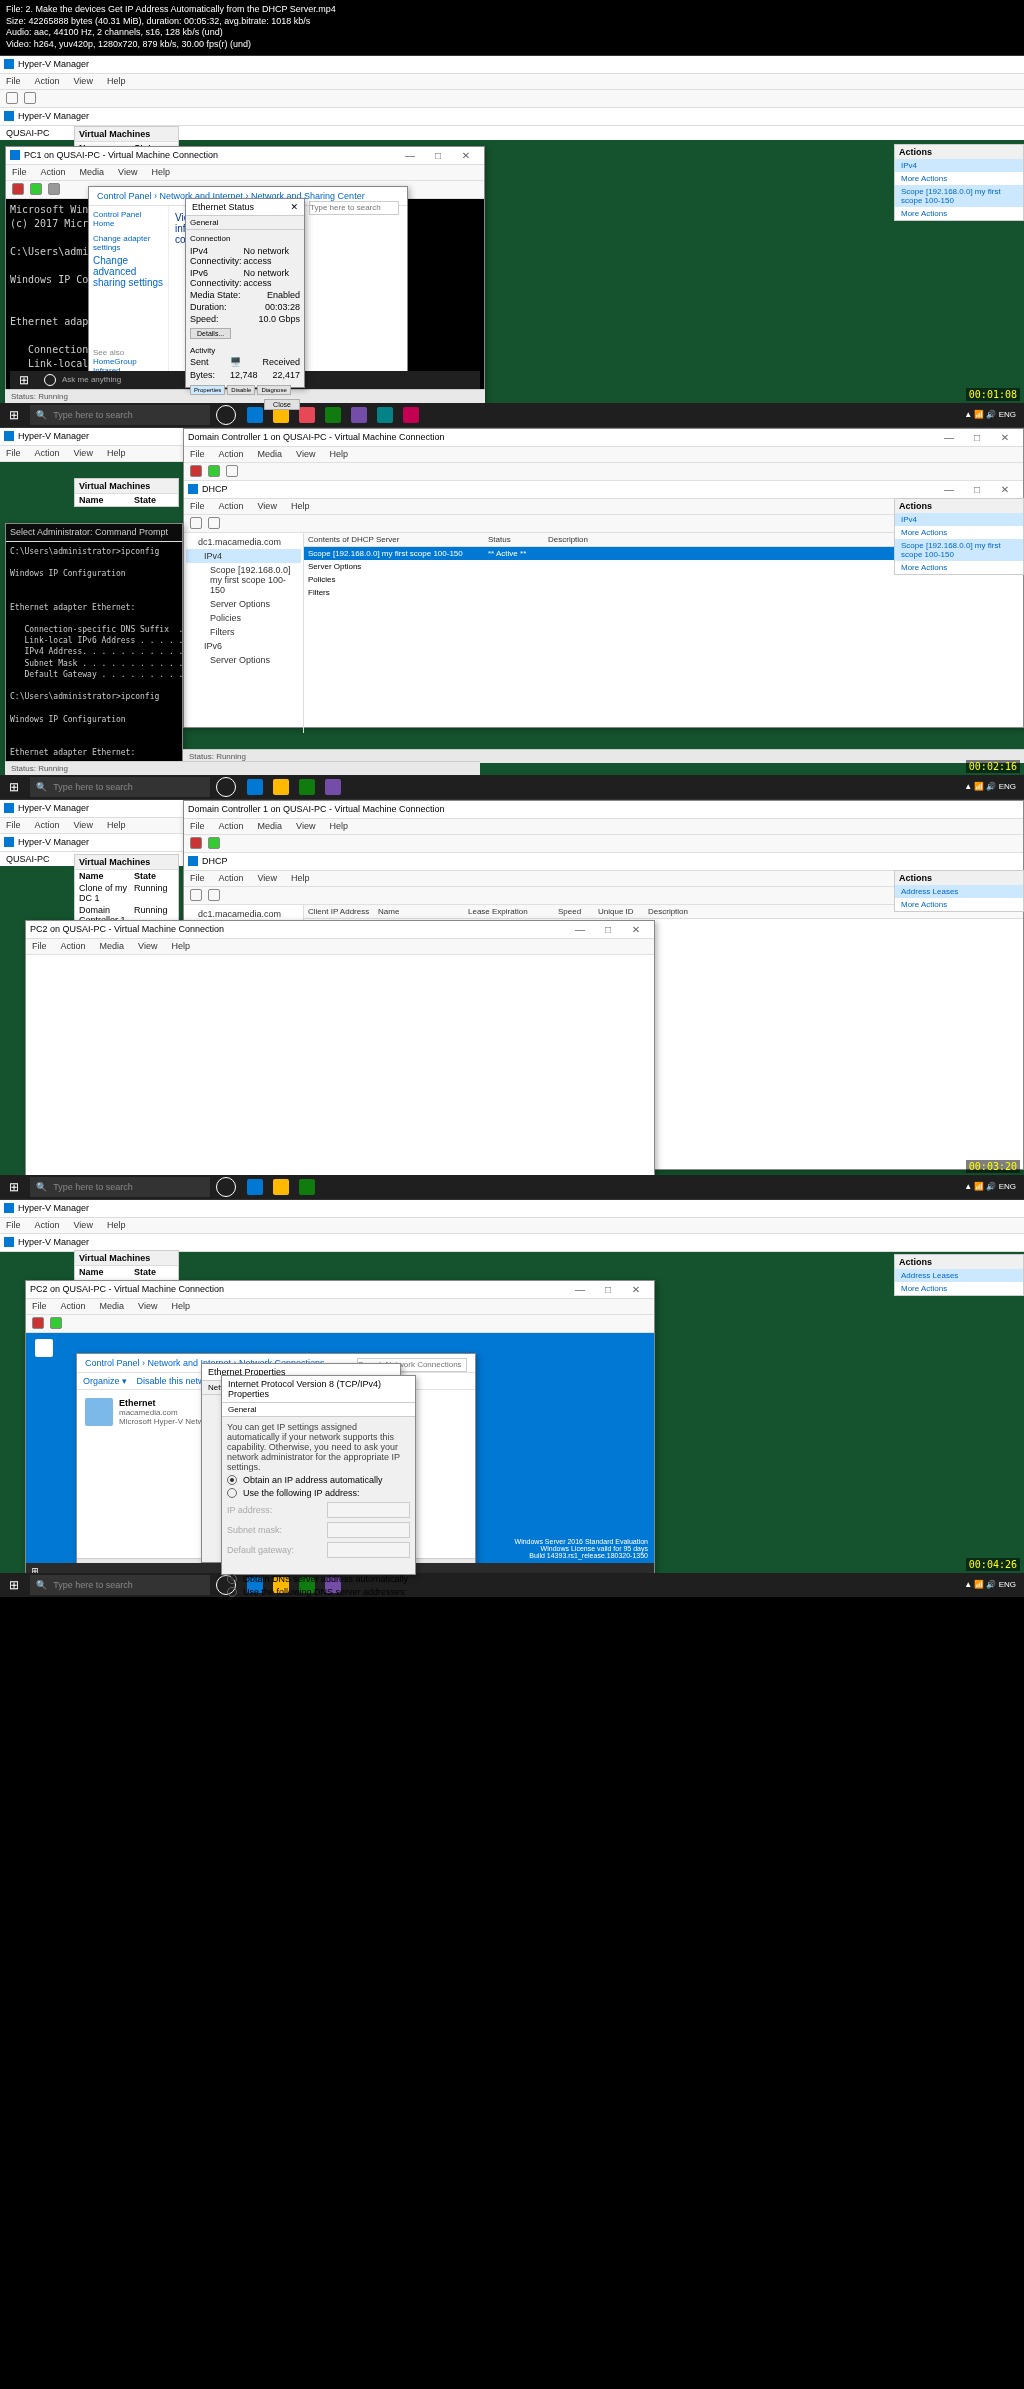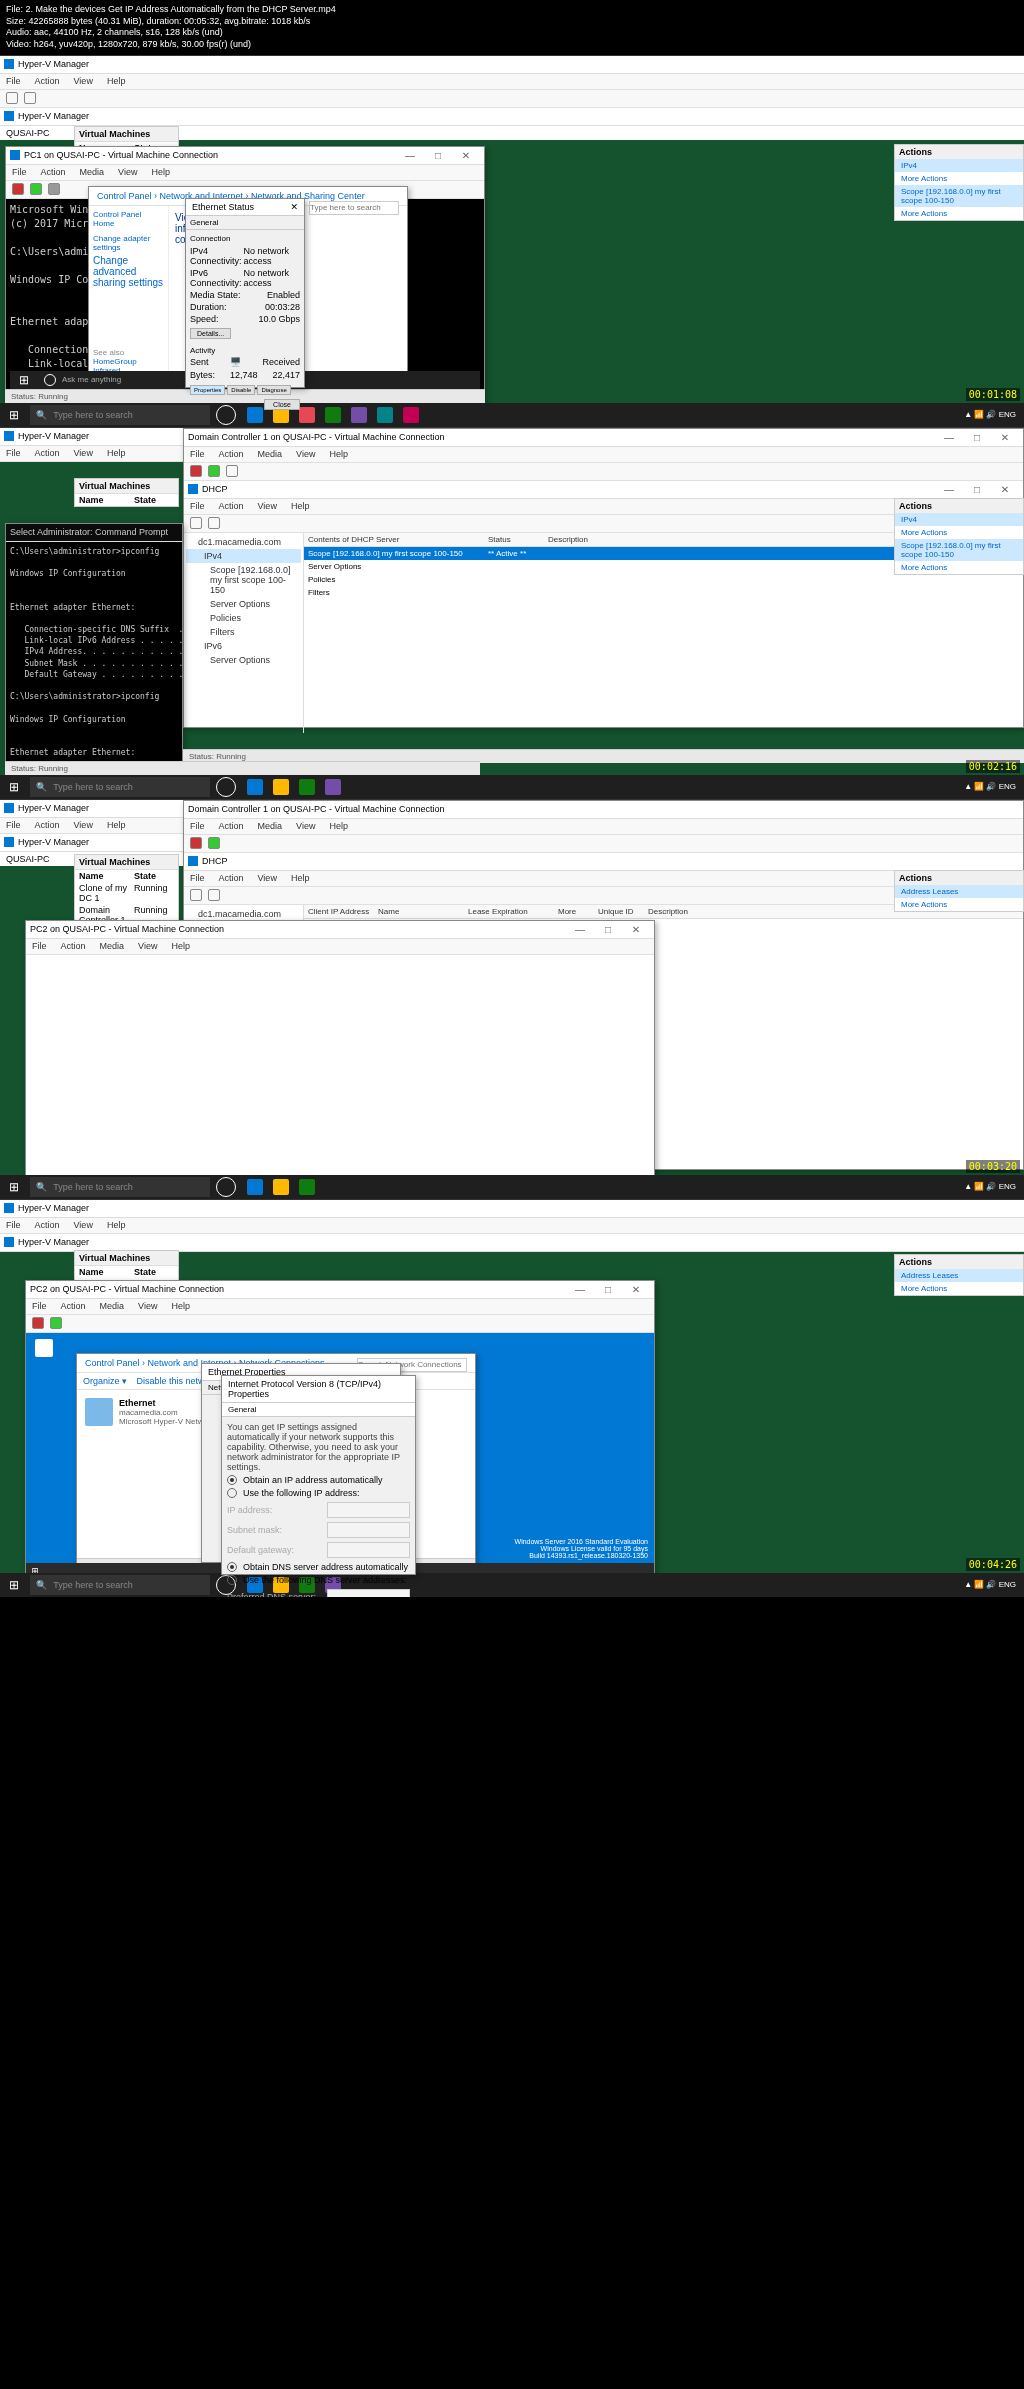--- a/index.html
+++ b/index.html
@@ -540,21 +540,21 @@
         <div class="tree-item sel" style="padding-left:30px">Address Leases</div>
         <div class="tree-item" style="padding-left:30px">Reservations</div>
         <div class="tree-item" style="padding-left:30px">Scope Options</div>
         <div class="tree-item" style="padding-left:30px">Policies</div>
       </div>
       <div style="flex:1">
         <div class="table-hdr">
           <div class="th" style="width:70px">Client IP Address</div>
           <div class="th" style="width:90px">Name</div>
           <div class="th" style="width:90px">Lease Expiration</div>
-          <div class="th" style="width:40px">More</div>
+          <div class="th" style="width:40px">Speed</div>
           <div class="th" style="width:50px">Unique ID</div>
           <div class="th">Description</div>
         </div>
         <div class="table-row">
           <div class="td" style="width:70px">192.168.0.100</div>
           <div class="td" style="width:90px">PC1.macamedia.com</div>
           <div class="td" style="width:90px">4/22/2020 9:38:51 AM</div>
           <div class="td" style="width:40px">DHCP</div>
           <div class="td" style="width:50px">00155d0...</div>
         </div>
@@ -715,21 +715,21 @@
               <div class="field-input" style="background:#f4f4f4"></div>
             </div>
           <div class="field-row">
               <span class="field-label" style="color:#aaa">Subnet mask:</span>
               <div class="field-input" style="background:#f4f4f4"></div>
             </div>
           <div class="field-row">
               <span class="field-label" style="color:#aaa">Default gateway:</span>
               <div class="field-input" style="background:#f4f4f4"></div>
             </div>
-          <div class="radio-row" style="margin-top:4px">
+          <div class="radio-row" style="margin-top:16px">
               <div class="radio checked"></div>
               <span>Obtain DNS server address automatically</span>
             </div>
           <div class="radio-row">
               <div class="radio"></div>
               <span>Use the following DNS server addresses:</span>
             </div>
           <div class="field-row">
               <span class="field-label" style="color:#aaa">Preferred DNS server:</span>
               <div class="field-input" style="background:#f4f4f4"></div>

